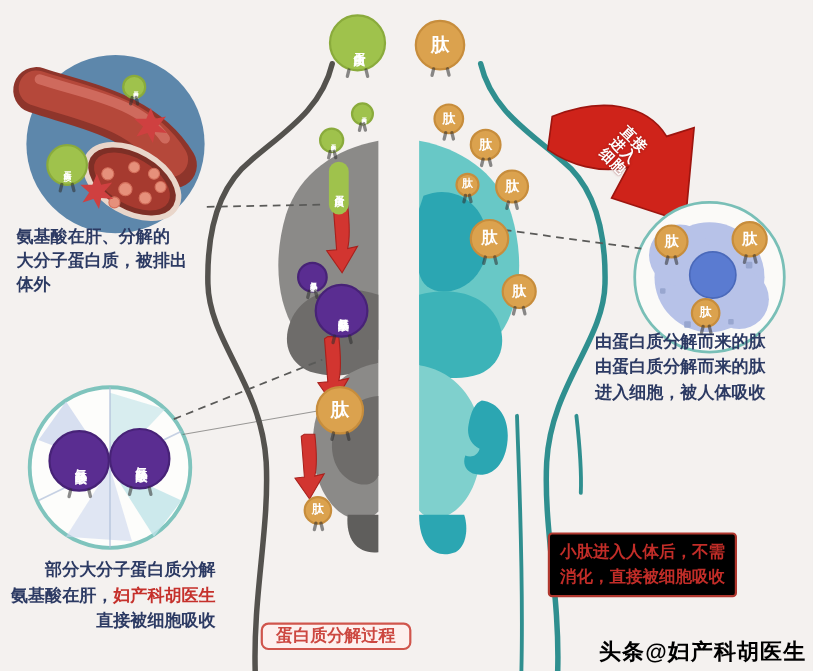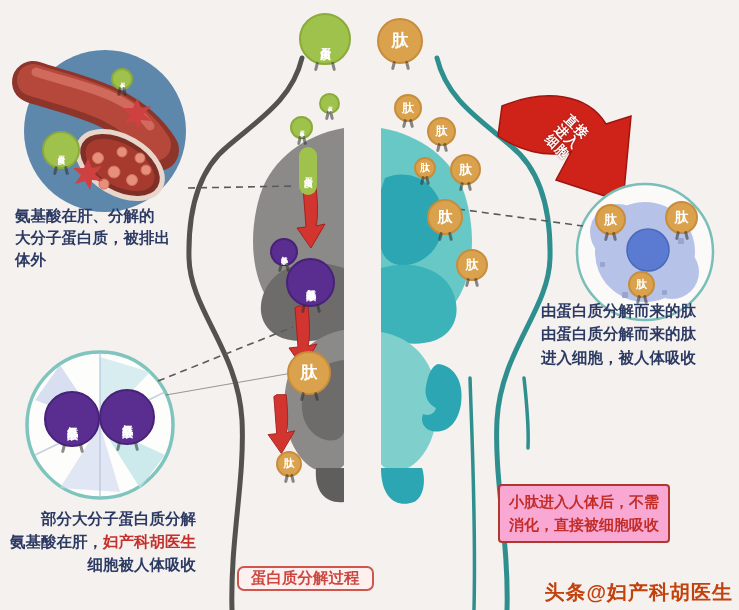--- a/index.html
+++ b/index.html
@@ -34,35 +34,35 @@
   
   .note{position:absolute;color:#2c3a63;font-weight:bold;z-index:6;}
   .note .red{color:#c5302b;}
   .note div{white-space:nowrap;}
   .box{
     position:absolute;z-index:6;font-weight:bold;white-space:nowrap;
     box-sizing:border-box;
   }
   .box-warn{
     left:498px;top:484px;padding:5px 9px;border:2.5px solid #b0372e;
-    border-radius:4px;background:#f9a8d4;color:#c22d28;
+    border-radius:4px;background:#000000;color:#c22d28;
     font-size:15px;line-height:1.5;
   }
   .box-caption{
     left:237px;top:566px;padding:0 12px;border:2px solid #d0554c;
     border-radius:7px;background:#fdf0ee;color:#cc4740;font-size:15.5px;
   }
   .arrow-label{
     position:absolute;left:553px;top:116px;z-index:7;color:#fff;
     font-weight:bold;font-size:13px;line-height:1.06;text-align:center;
     transform:rotate(44deg);letter-spacing:1px;
     text-shadow:0 0 2px rgba(120,10,5,.7);
   }
   .watermark{
-    position:absolute;right:6px;bottom:4px;z-index:8;color:#c2410c;
+    position:absolute;right:6px;bottom:4px;z-index:8;color:#000000;
     font-weight:bold;font-size:20px;letter-spacing:1px;
   }
 </style>
 </head>
 <body>
 
 <div class="stage">
 
   <svg width="739" height="610" viewBox="0 0 739 610">
 
@@ -249,21 +249,21 @@
 
   <div class="note" style="left:541px;top:299px;font-size:15.5px;line-height:1.5;">
     <div>由蛋白质分解而来的肽</div>
     <div>由蛋白质分解而来的肽</div>
     <div>进入细胞，被人体吸收</div>
   </div>
 
   <div class="note" style="left:10px;top:508px;font-size:15.5px;line-height:1.47;text-align:right;">
     <div><span>部分大分子蛋白质分解</span></div>
     <div><span>氨基酸在肝，</span><span class="red">妇产科胡医生</span></div>
-    <div><span>细胞被人体吸收</span></div>
+    <div><span>直接被细胞吸收</span></div>
   </div>
 
   <div class="box box-warn">
     <div>小肽进入人体后，不需</div>
     <div>消化，直接被细胞吸收</div>
   </div>
 
   <div class="box box-caption">蛋白质分解过程</div>
 
   <div class="watermark">头条@妇产科胡医生</div>

